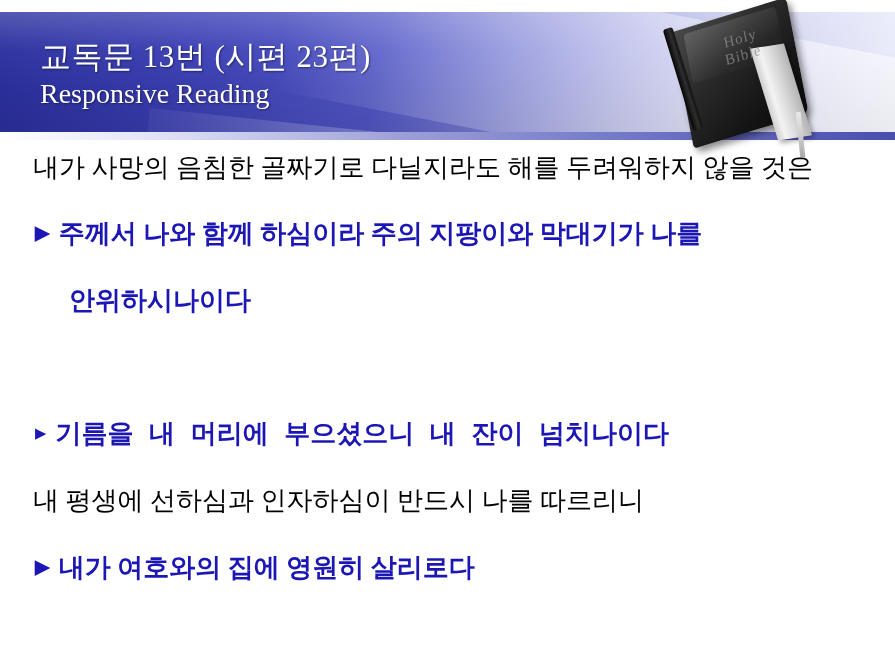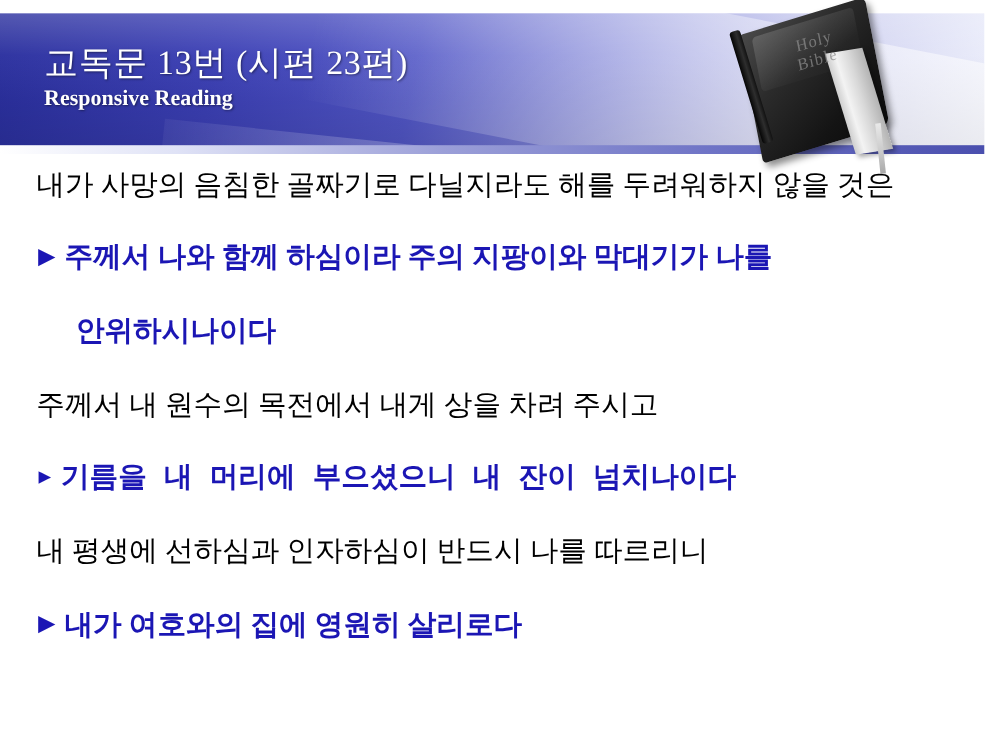--- a/index.html
+++ b/index.html
@@ -83,22 +83,22 @@
     color: #ffffff;
     font-family: "Liberation Serif", serif;
     letter-spacing: 0.5px;
     text-shadow: 1px 1px 2px rgba(0,0,0,0.45);
     white-space: nowrap;
   }
   .title-sub {
     position: absolute;
     left: 40px;
     top: 66px;
-    font-size: 20px;
-    font-weight: bold;
+    font-size: 28px;
+    font-weight: normal;
     color: #ffffff;
     font-family: "Liberation Serif", serif;
     text-shadow: 1px 1px 2px rgba(0,0,0,0.45);
     white-space: nowrap;
   }
 
   
   .bible {
     position: absolute;
     left: 672px;
@@ -239,23 +239,20 @@
     </div>
 
     <div class="line line-resp" style="top:88px;">
       <span class="bullet-arrow">▶</span><span>주께서 나와 함께 하심이라 주의 지팡이와 막대기가 나를</span>
     </div>
 
     <div class="line line-cont" style="top:155px;">
       <span>안위하시나이다</span>
     </div>
 
-    <div class="line line-plain" style="top:222px;">
-      <span>주께서 내 원수의 목전에서 내게 상을 차려 주시고</span>
-    </div>
 
     <div class="line line-resp" style="top:288px;font-family:Liberation Mono, monospace;">
       <span class="bullet-arrow">▶</span><span>기름을 내 머리에 부으셨으니 내 잔이 넘치나이다</span>
     </div>
 
     <div class="line line-plain" style="top:355px;">
       <span>내 평생에 선하심과 인자하심이 반드시 나를 따르리니</span>
     </div>
 
     <div class="line line-resp" style="top:422px;">

